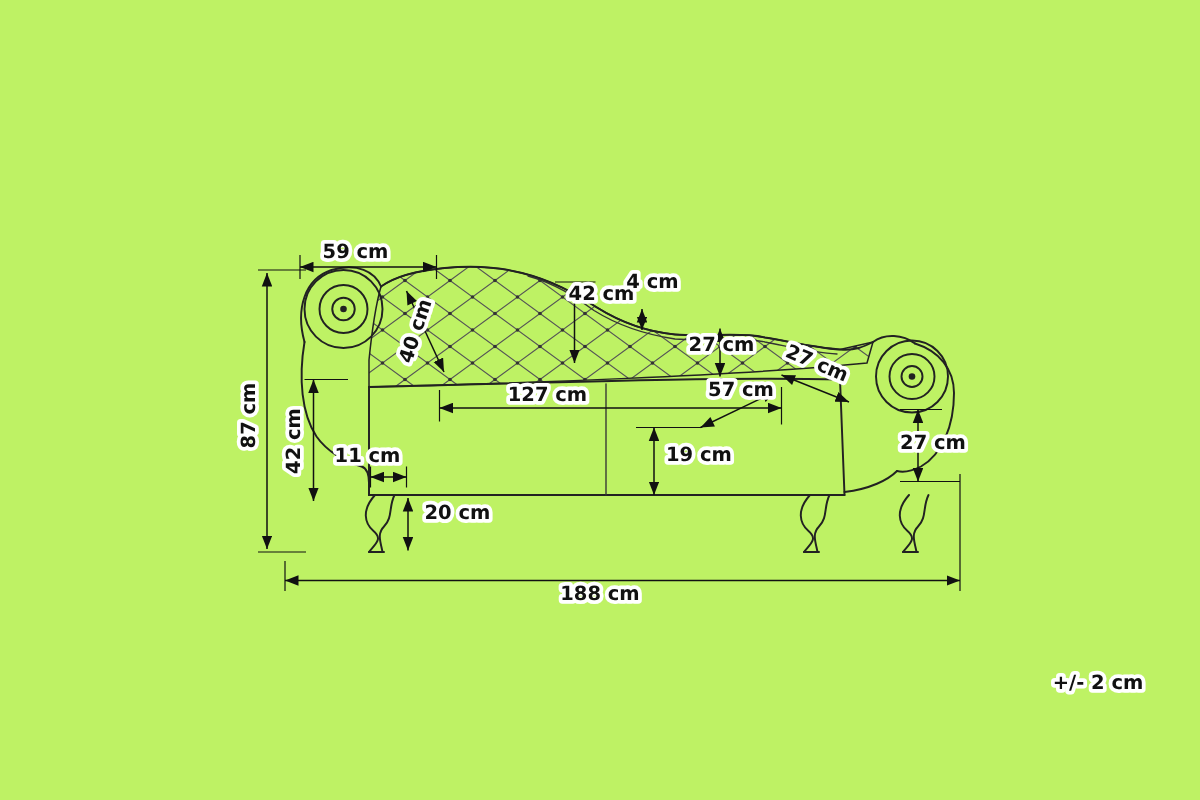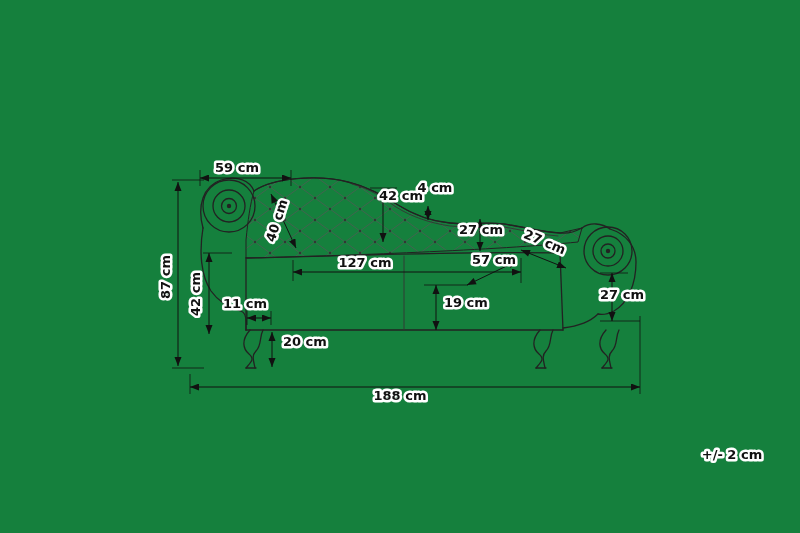--- a/index.html
+++ b/index.html
@@ -1,16 +1,16 @@
 <!DOCTYPE html>
 <html><head>
 <meta charset="utf-8">
 <style>
   html,body{margin:0;padding:0;background:#ffffff;}
-  .page{position:relative;width:800px;height:533px;background:#15803d;overflow:hidden;}
+  .page{position:relative;width:800px;height:533px;background:#bef264;overflow:hidden;}
   svg{display:block;}
   .draw{fill:none;stroke:#222;stroke-width:1.3;stroke-linecap:round;stroke-linejoin:round;}
   .thin{fill:none;stroke:#333;stroke-width:0.9;stroke-linecap:round;}
   .dim{fill:none;stroke:#111;stroke-width:1;}
   .tick{fill:none;stroke:#111;stroke-width:0.8;}
   .dim-label{
     font-family:"DejaVu Sans","Liberation Sans",sans-serif;
     font-size:13px;font-weight:700;fill:#111;
     paint-order:stroke;stroke:#ffffff;stroke-width:5px;stroke-linejoin:round;
   }

